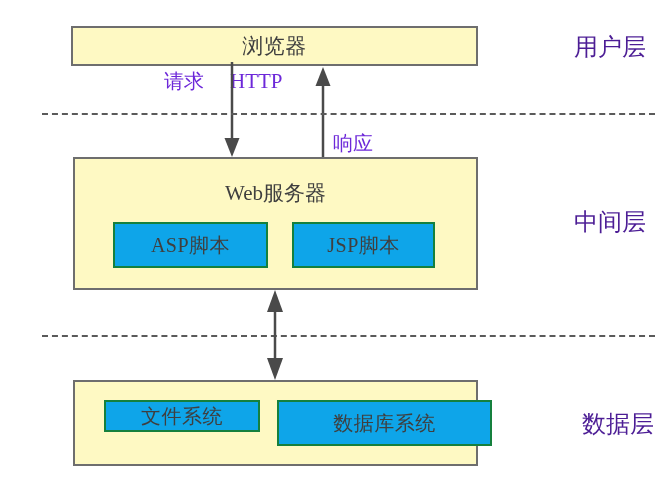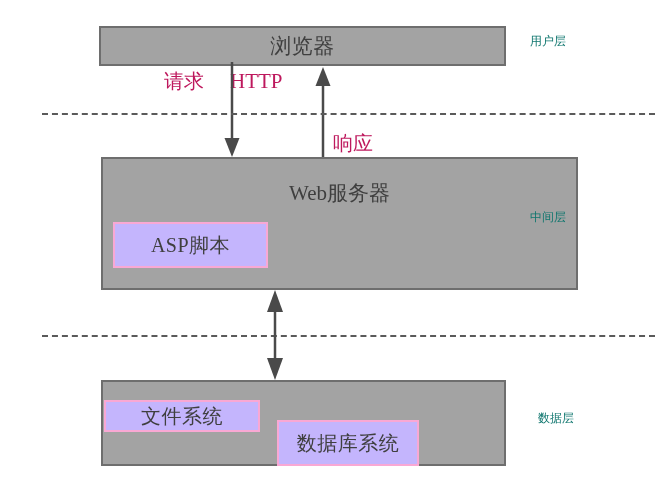--- a/index.html
+++ b/index.html
@@ -15,31 +15,30 @@
     position: relative;
     width: 664px;
     height: 485px;
     background: #ffffff;
     overflow: hidden;
   }
   .box {
     position: absolute;
     box-sizing: border-box;
     border: 2px solid #6e6e6e;
-    background: #a3a3a3;
+    background: #fef9c3;
     display: flex;
     align-items: center;
     justify-content: center;
-    margin-left: 28px;
   }
   .inner-box {
     position: absolute;
     box-sizing: border-box;
-    border: 2px solid #f9a8d4;
-    background: #c4b5fd;
+    border: 2px solid #15803d;
+    background: #0ea5e9;
     display: flex;
     align-items: center;
     justify-content: center;
   }
   .box-label,
   .inner-label {
     font-size: 21px;
     letter-spacing: 0.5px;
     color: #3f3f3f;
     white-space: nowrap;
@@ -59,29 +58,30 @@
     color: #3f3f3f;
     white-space: nowrap;
   }
   .dashed-line {
     position: absolute;
     height: 0;
     border-top: 2px dashed #5a5a5a;
   }
   .side-label {
     position: absolute;
-    font-size: 12px;
-    color: #0f766e;
+    font-size: 24px;
+    color: #4c1d95;
     white-space: nowrap;
     line-height: 1;
+    margin-left: 44px;
   }
   .edge-label {
     position: absolute;
     font-size: 20px;
-    color: #be185d;
+    color: #6d28d9;
     white-space: nowrap;
     line-height: 1;
   }
   .arrow-svg {
     position: absolute;
     overflow: visible;
   }
 </style>
 </head>
 <body>
@@ -105,44 +105,47 @@
 
   <svg class="arrow-svg" style="left:310px; top:67px;" width="26" height="91">
     <line x1="13" y1="91" x2="13" y2="14" stroke="#4a4a4a" stroke-width="2.5"></line>
     <polygon points="13,0 5.5,19 20.5,19" fill="#4a4a4a"></polygon>
   </svg>
 
   <div class="dashed-line" style="left:42px; top:113px; width:613px;"></div>
 
   <div class="side-label" style="left:530px; top:35px;">用户层</div>
 
-  <div class="box" id="webserver-box" style="left:73px; top:157px; width:477px; height:133px; display:block;">
+  <div class="box" id="webserver-box" style="left:73px; top:157px; width:405px; height:133px; display:block;">
     <div id="mid-title">Web服务器</div>
   </div>
 
   <div class="inner-box" style="left:113px; top:222px; width:155px; height:46px;">
     <span class="inner-label">ASP脚本</span>
   </div>
 
+  <div class="inner-box" style="left:292px; top:222px; width:143px; height:46px;">
+    <span class="inner-label">JSP脚本</span>
+  </div>
 
   <div class="side-label" style="left:530px; top:212px;font-family:Liberation Mono, monospace;">中间层</div>
 
   <div class="dashed-line" style="left:42px; top:335px; width:613px;"></div>
 
   <svg class="arrow-svg" style="left:262px; top:290px;" width="26" height="90">
     <line x1="13" y1="14" x2="13" y2="76" stroke="#4a4a4a" stroke-width="2.5"></line>
     <polygon points="13,0 5,22 21,22" fill="#4a4a4a"></polygon>
     <polygon points="13,90 5,68 21,68" fill="#4a4a4a"></polygon>
   </svg>
 
   <div class="box" id="data-box" style="left:73px; top:380px; width:405px; height:86px;"></div>
 
   <div class="inner-box" style="left:104px; top:400px; width:156px; height:32px;">
     <span class="inner-label">文件系统</span>
   </div>
 
-  <div class="inner-box" style="left:277px; top:420px; width:142px; height:46px;">
+  <div class="inner-box" style="left:277px; top:400px; width:215px; height:46px;">
     <span class="inner-label">数据库系统</span>
   </div>
 
   <div class="side-label" style="left:538px; top:412px;">数据层</div>
 
 </div>
 
 </body></html>

